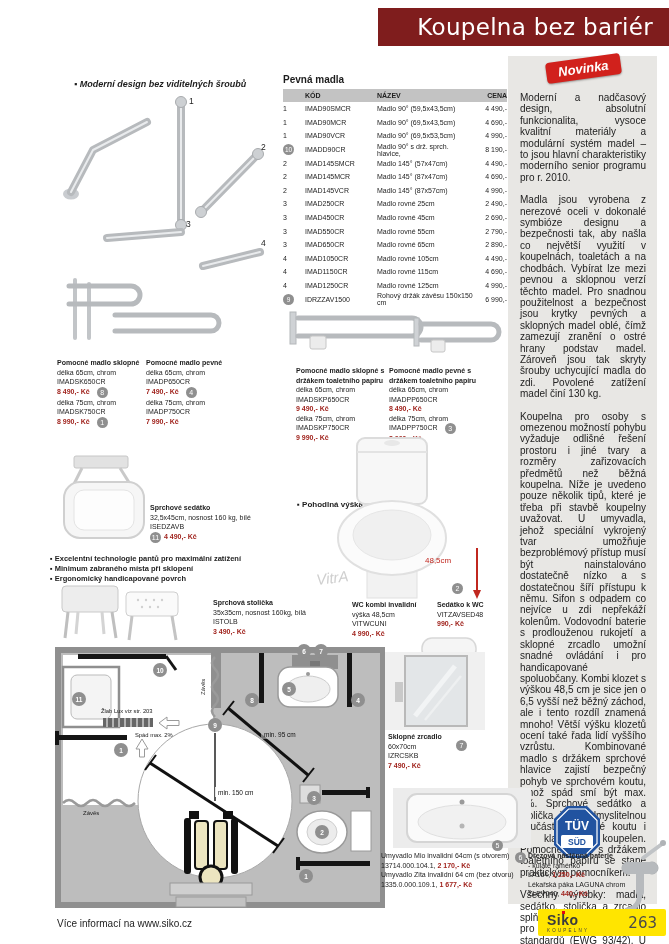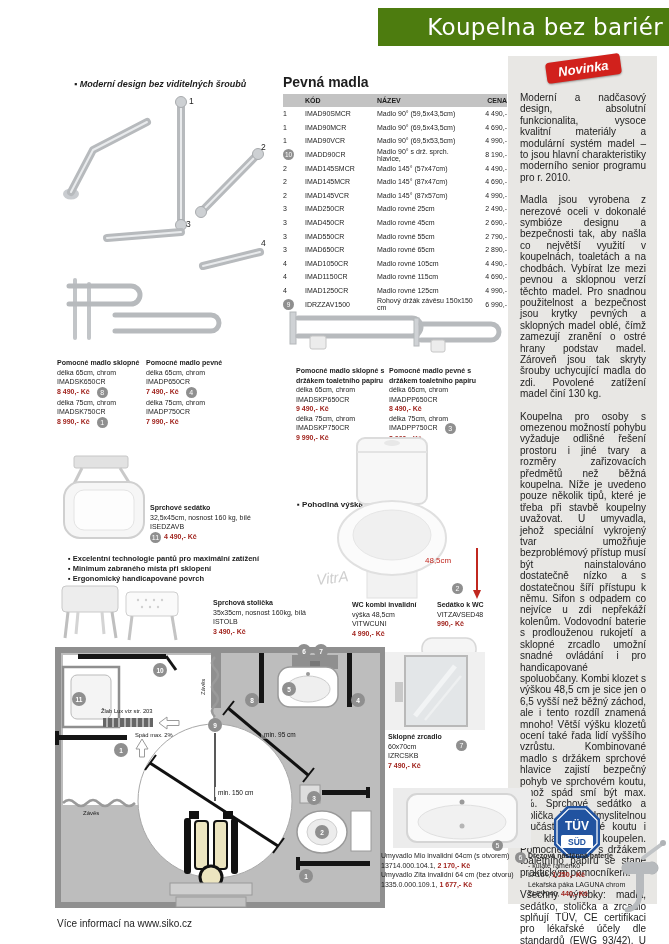--- a/index.html
+++ b/index.html
@@ -1,38 +1,38 @@
 <!DOCTYPE html>
 <html><head>
 <meta charset="utf-8">
 <style>
   html,body{margin:0;padding:0;background:#ffffff;}
   #canvas{position:relative;width:669px;height:944px;background:#ffffff;overflow:hidden;
           font-family:"Liberation Sans",sans-serif;color:#1d1d1d;}
   .abs{position:absolute;}
   
-  .banner{left:378px;top:8px;width:291px;height:38px;background:#4d7c0f;display:flex;
-          align-items:center;justify-content:flex-end;padding-right:6px;box-sizing:border-box;}
+  .banner{left:378px;top:8px;width:291px;height:38px;background:#7f1d1d;display:flex;
+          align-items:center;justify-content:flex-end;padding-right:16px;box-sizing:border-box;}
   .banner span{color:#fff;font-family:"DejaVu Sans",sans-serif;font-size:23px;letter-spacing:.3px;}
   
   .sidebar{left:508px;top:56px;width:149px;height:848px;background:#e8e7e4;}
   .novinka{position:absolute;left:38px;top:2px;transform:rotate(-8deg);background:#d1211c;
            color:#fff;font-weight:bold;font-style:italic;font-size:13px;padding:3px 12px;
            border-radius:4px;box-shadow:0 1px 2px rgba(0,0,0,.35);}
   .sidebody{position:absolute;left:12px;top:36px;width:126px;}
   .sidebody p{font-size:10px;line-height:11.4px;text-align:justify;margin:0 0 11px 0;color:#222;}
   .tuvwrap{text-align:center;margin-top:6px;}
   
   .bullet-head{font-size:9px;font-weight:bold;font-style:italic;}
   .bullet-head::before,.feat::before,.comfort::before{content:"▪ ";}
   .feat{font-size:7.5px;font-weight:bold;line-height:10px;}
   .comfort{font-size:8px;font-weight:bold;}
   
   .tbl{left:283px;top:74px;width:224px;font-size:7px;}
-  .tbl .title{font-weight:bold;font-size:14px;margin-bottom:4px;}
+  .tbl .title{font-weight:bold;font-size:10px;margin-bottom:4px;}
   .thead{display:flex;background:#c3c3c3;height:13px;align-items:center;font-weight:bold;color:#222;}
   .tr{display:flex;height:13.6px;align-items:center;}
   .td{display:inline-block;}
   .td.ref{width:22px;}
   .td.code{width:72px;}
   .td.name{flex:1;}
   .td.price{width:34px;text-align:right;}
   .circ{display:inline-block;width:11px;height:11px;border-radius:50%;background:#8f8f8f;color:#fff;
         font-size:6.5px;line-height:11px;text-align:center;}
   
@@ -270,21 +270,21 @@
     <rect x="14" y="38" width="60" height="40" rx="10" fill="#fdfdfd" stroke="#e4e4e4"></rect>
   </svg>
 
   <div class="abs pblock" style="left:150px;top:503px;width:132px;">
     <div class="pt">Sprchové sedátko</div>
     <div>32,5x45cm, nosnost 160 kg, bílé</div>
     <div>ISEDZAVB</div>
     <div><span class="badge lone">11</span><span class="pr">4 490,- Kč</span></div>
   </div>
 
-  <div class="abs" style="left:68px;top:554px;width:220px;">
+  <div class="abs" style="left:50px;top:554px;width:220px;">
       <div class="feat">Excelentní technologie pantů pro maximální zatížení</div>
       <div class="feat">Minimum zabraného místa při sklopení</div>
       <div class="feat">Ergonomický handicapované povrch</div>
     </div>
 
   <div class="abs comfort" style="left:297px;top:500px;">Pohodlná výška</div>
 
   <svg class="abs" style="left:305px;top:430px;" width="185" height="175" viewBox="0 0 185 175">
     <rect x="52" y="8" width="70" height="66" rx="8" fill="#f7f7f7" stroke="#dcdcdc" stroke-width="2"></rect>
     <line x1="52" y1="22" x2="122" y2="22" stroke="#e3e3e3" stroke-width="2"></line>
@@ -489,14 +489,21 @@
     <circle cx="18" cy="30" r="6" fill="#c3c6c9" stroke="#a8abae"></circle>
     <circle cx="42" cy="30" r="6" fill="#c3c6c9" stroke="#a8abae"></circle>
     <rect x="12" y="24" width="36" height="12" rx="6" fill="#b7babd"></rect>
     <line x1="30" y1="36" x2="30" y2="54" stroke="#b7babd" stroke-width="8" stroke-linecap="round"></line>
     <line x1="33" y1="20" x2="52" y2="6" stroke="#c0c3c6" stroke-width="4" stroke-linecap="round"></line>
     <circle cx="53" cy="5" r="3" fill="#b0b3b6"></circle>
     <path d="M30,54 q0,16 -13,18" fill="none" stroke="#b7babd" stroke-width="5" stroke-linecap="round"></path>
   </svg>
 
   <div class="abs footnote" style="left:57px;top:918px;">Více informací na www.siko.cz</div>
+  <div class="abs logostrip">
+    <div class="siko">
+      <span class="nm">Siko</span>
+      <span class="sb">KOUPELNY</span>
+    </div>
+    <span class="pagenum">263</span>
+  </div>
 
 </div>
 
 </body></html>

